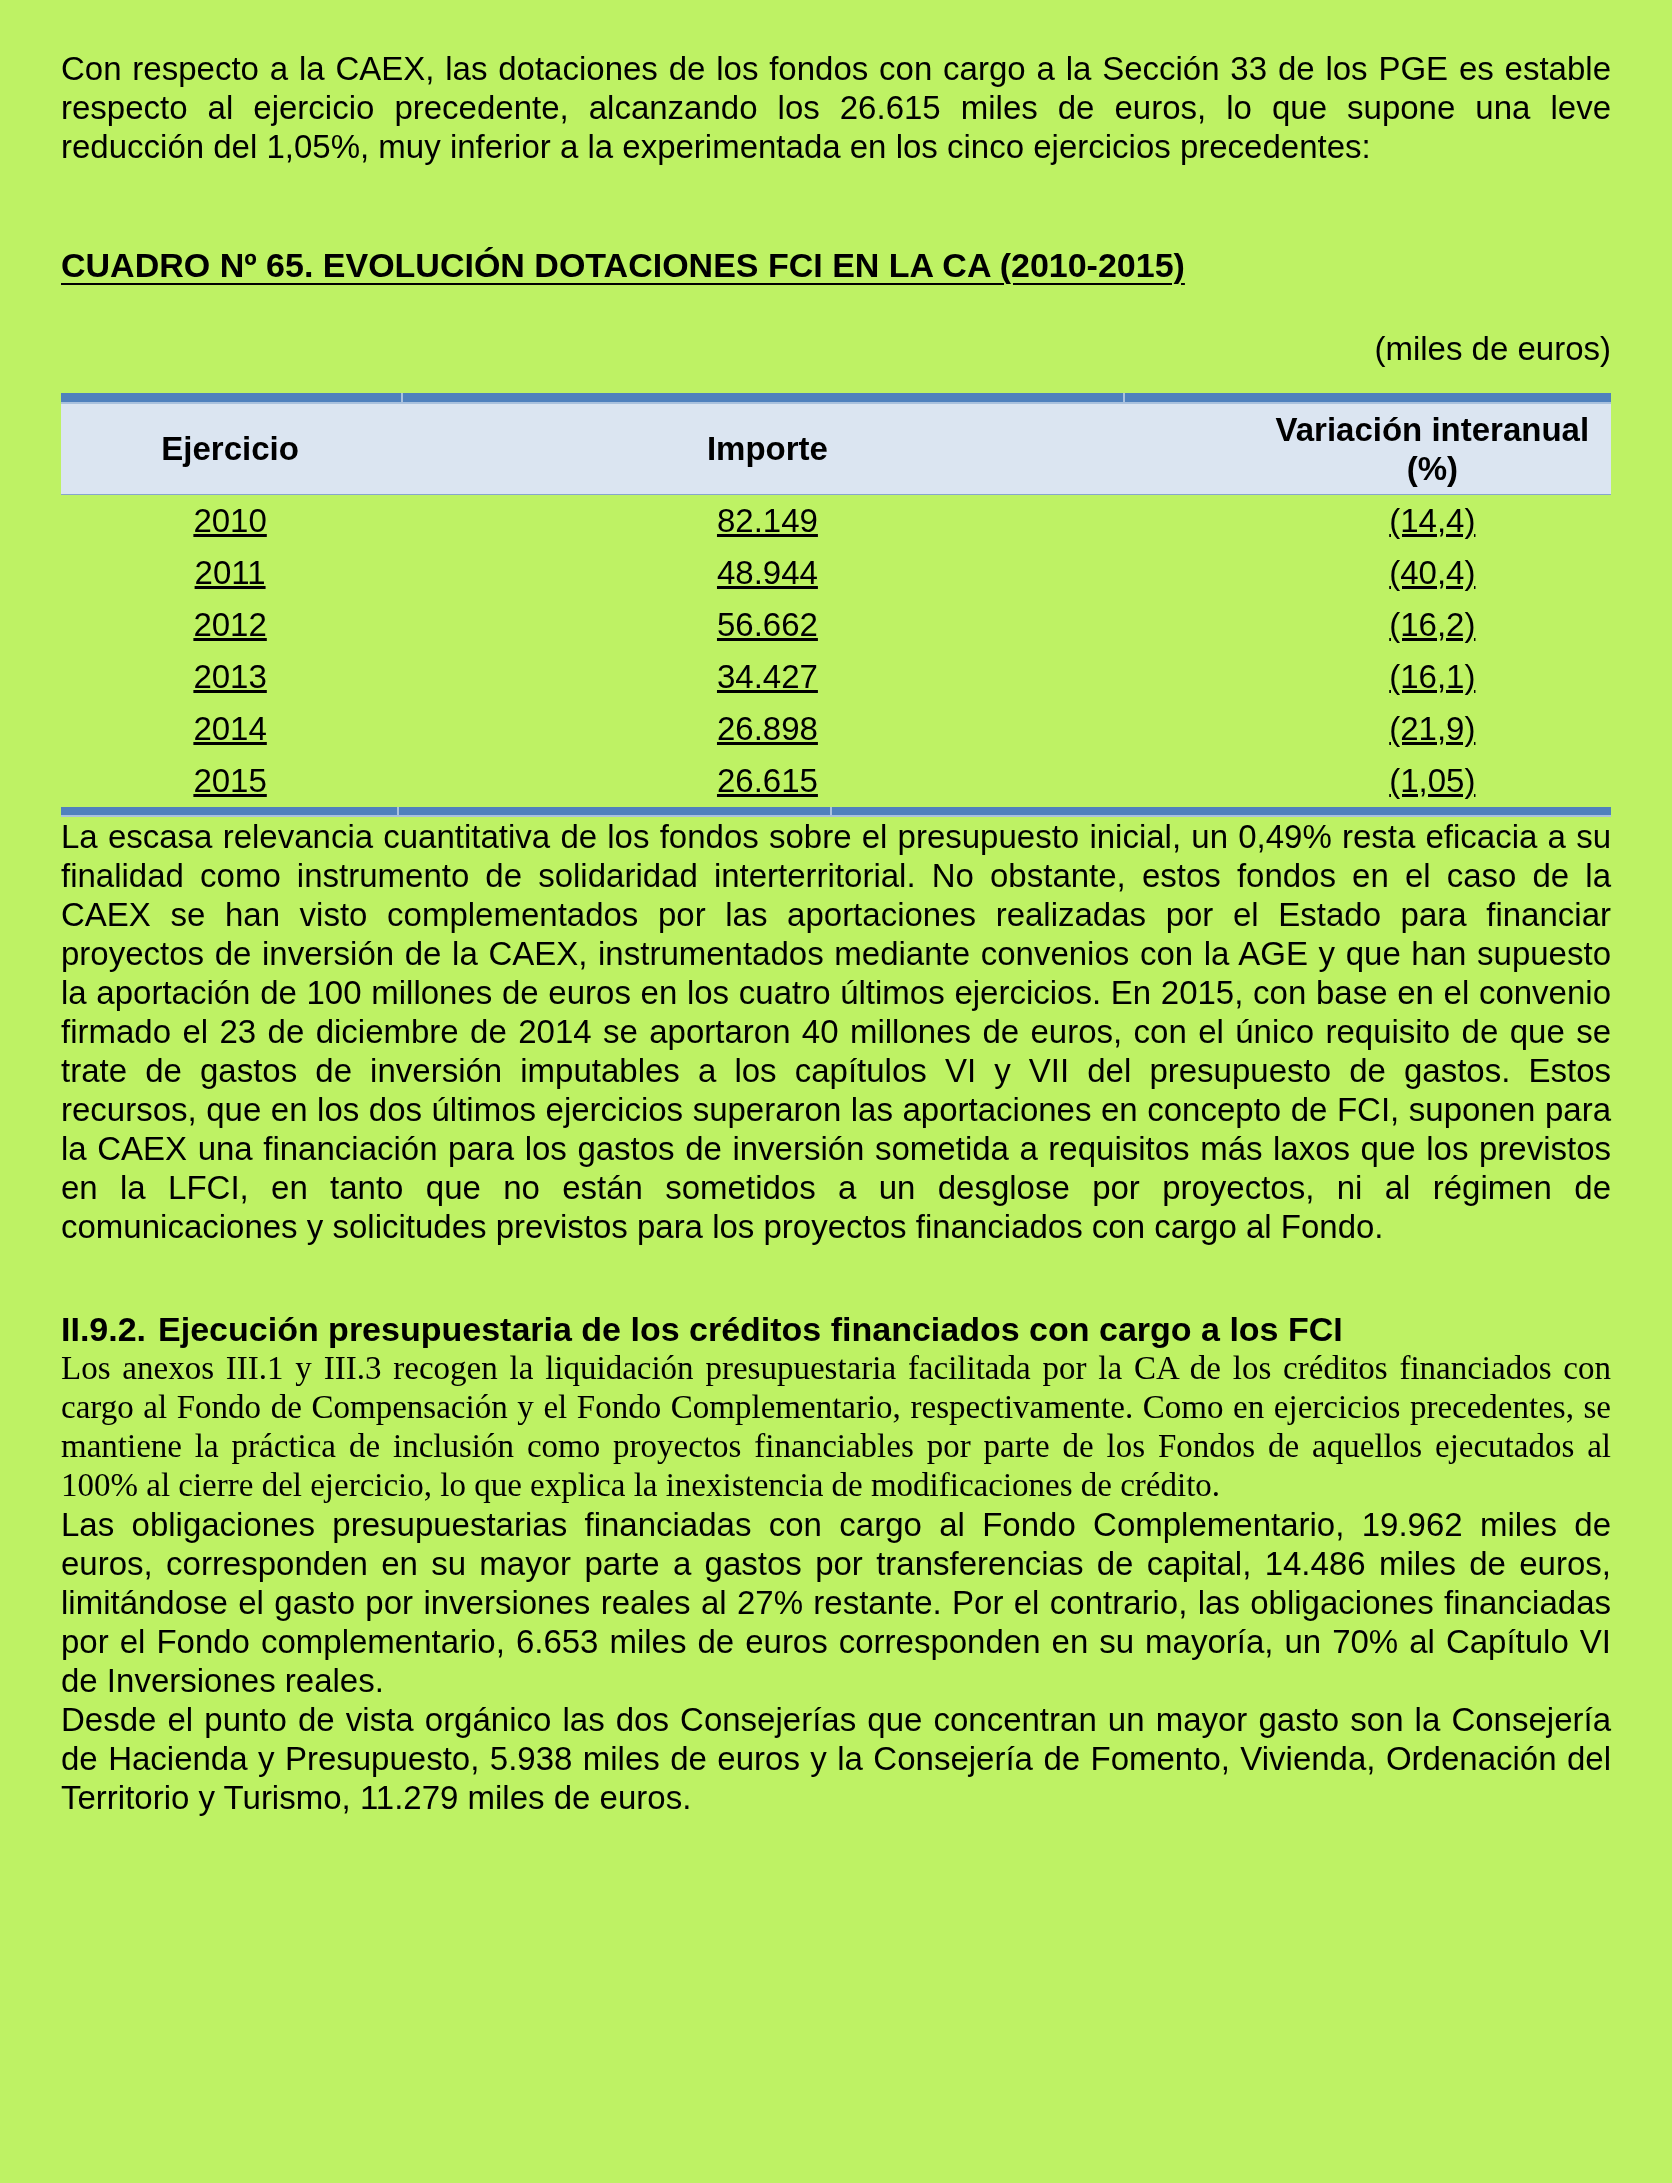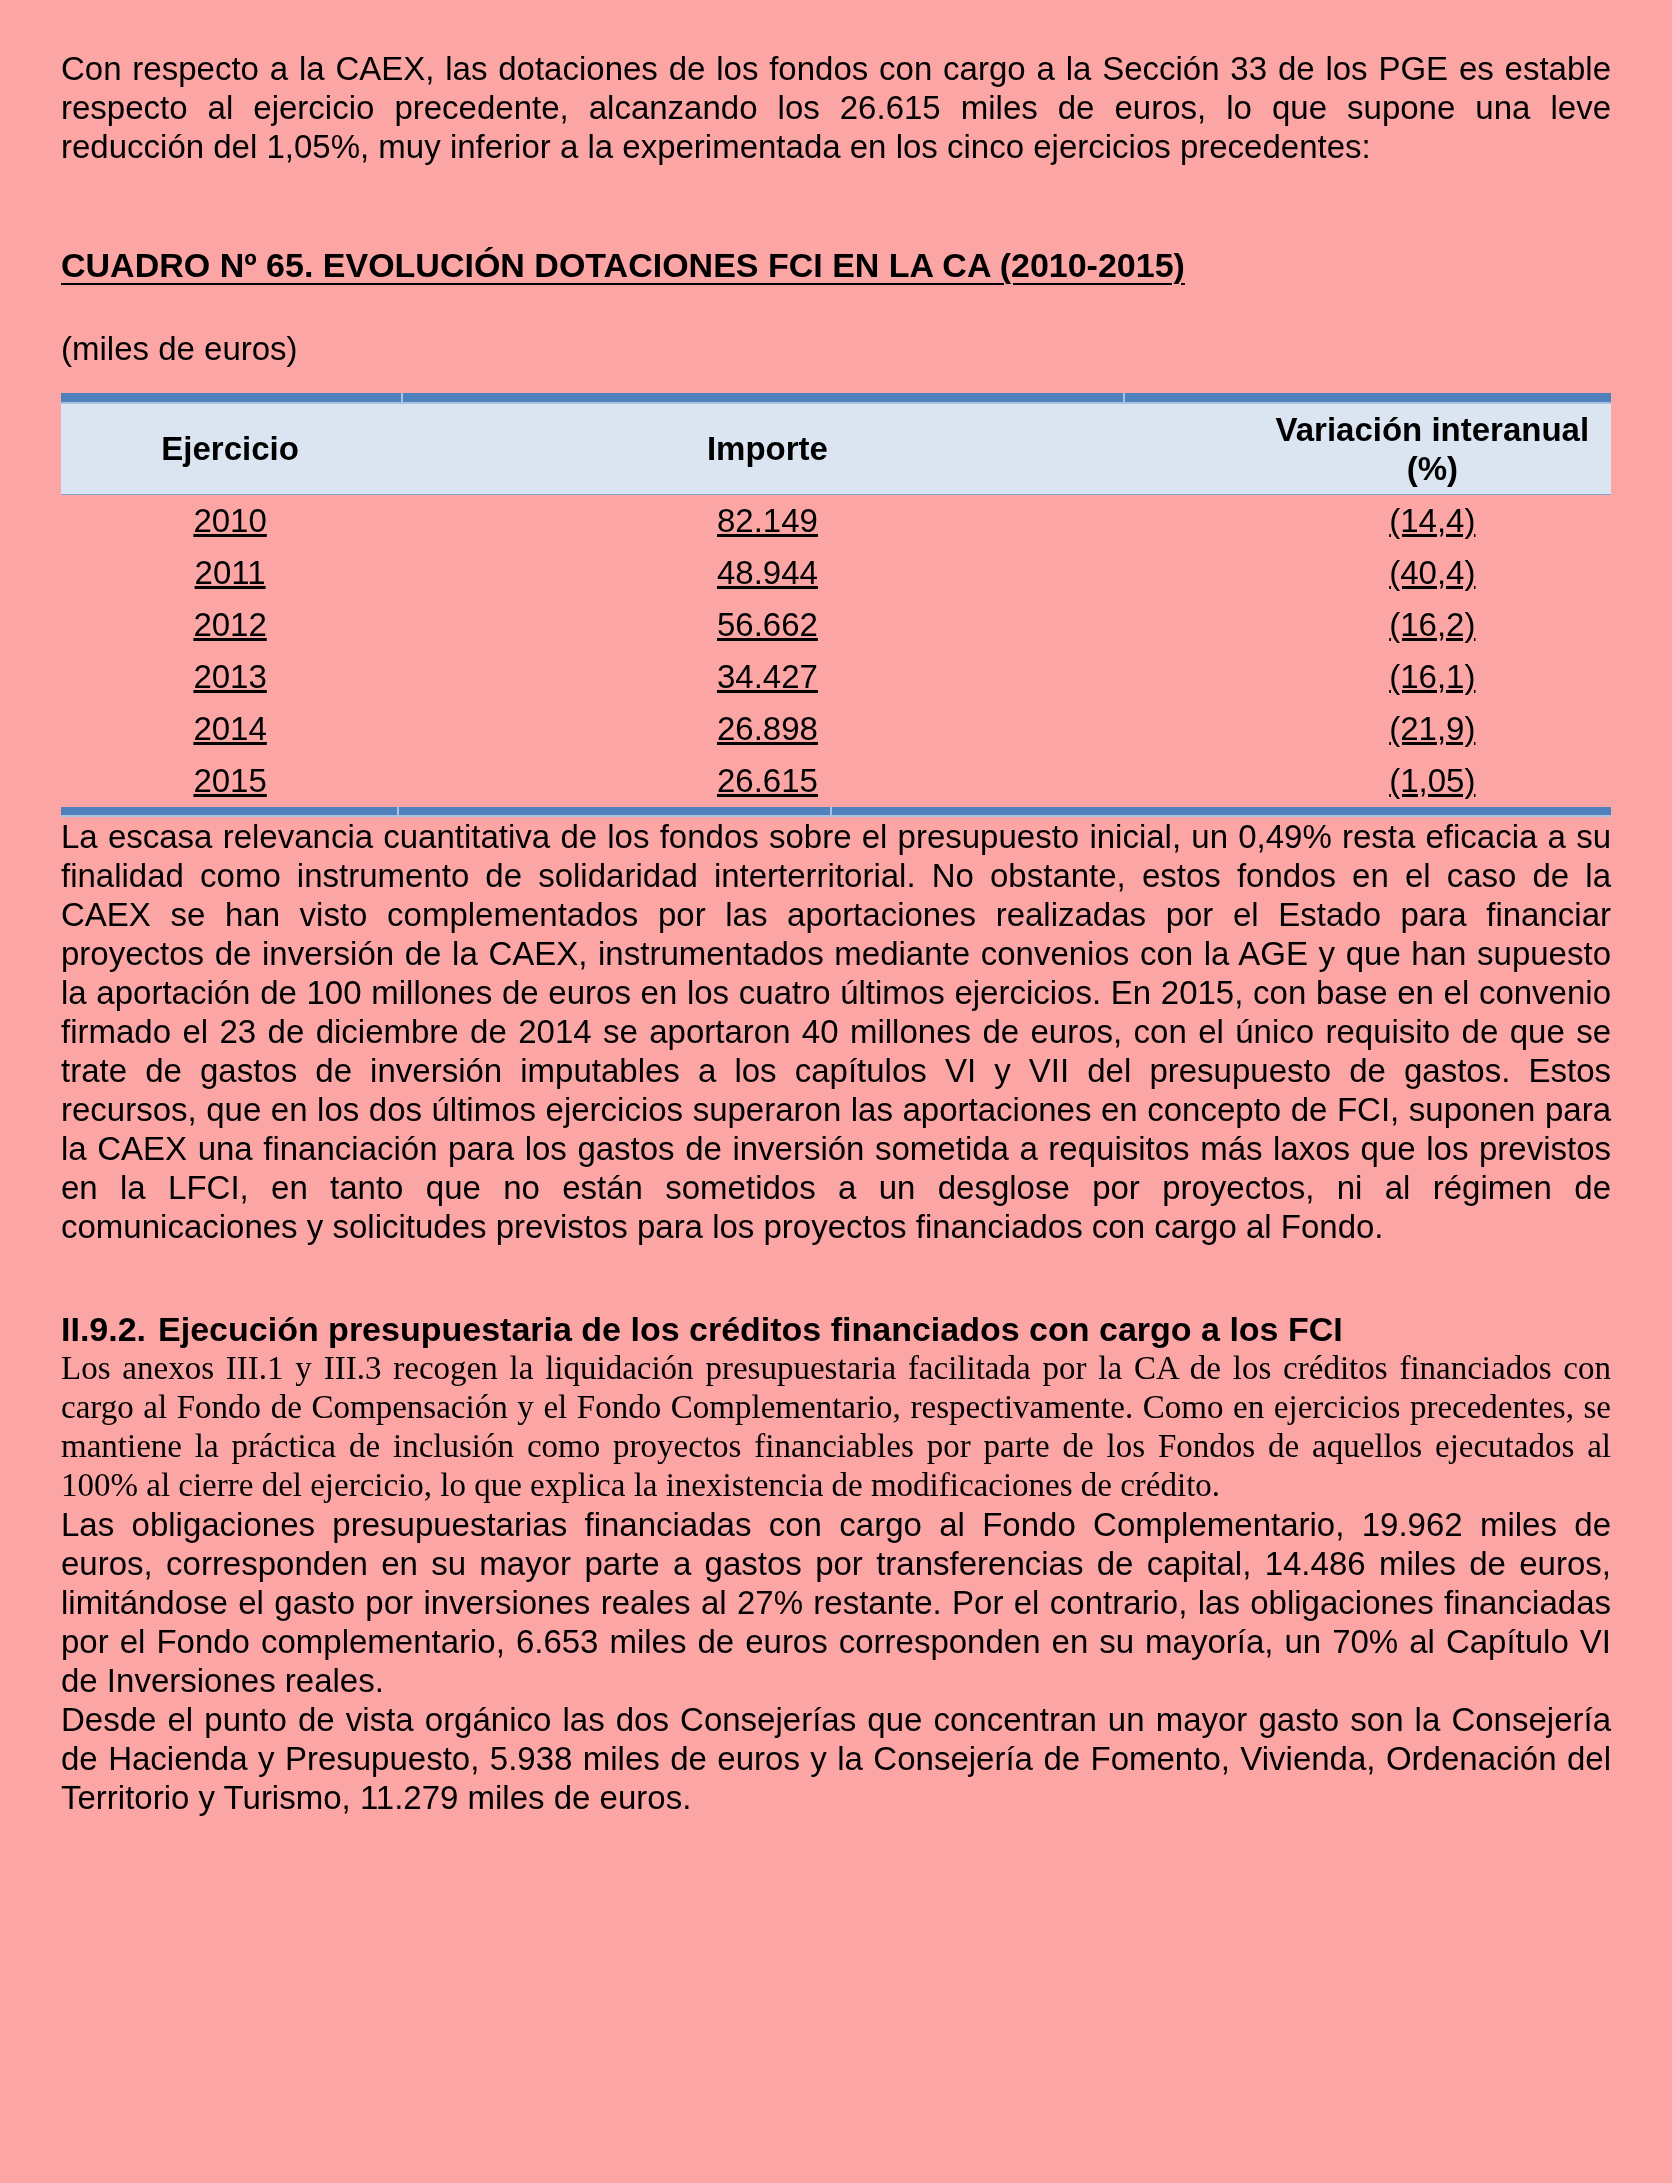--- a/index.html
+++ b/index.html
@@ -6,21 +6,21 @@
     margin: 0;
     padding: 0;
     background: #ffffff;
   }
   .page {
     position: relative;
     width: 1672px;
     height: 2183px;
     box-sizing: border-box;
     padding: 49px 61px 0 61px;
-    background: #fca5a5;
+    background: #bef264;
     font-family: "Liberation Sans", sans-serif;
     font-size: 33px;
     line-height: 39px;
     color: #000000;
     overflow: hidden;
   }
   p.body-par {
     margin: 0;
     text-align: justify;
   }
@@ -29,21 +29,21 @@
     font-weight: bold;
     font-size: 34px;
   }
   .table-title span {
     text-decoration: underline;
     text-decoration-thickness: 2.4px;
     text-underline-offset: 5.5px;
   }
   .table-units {
     margin: 44px 0 0 0;
-    text-align: left;
+    text-align: right;
   }
   .tbl {
     margin-top: 25px;
   }
   .bar {
     position: relative;
     height: 8.7px;
     background: #4f81bd;
     border-bottom: 2.4px solid #a9c1dd;
   }

